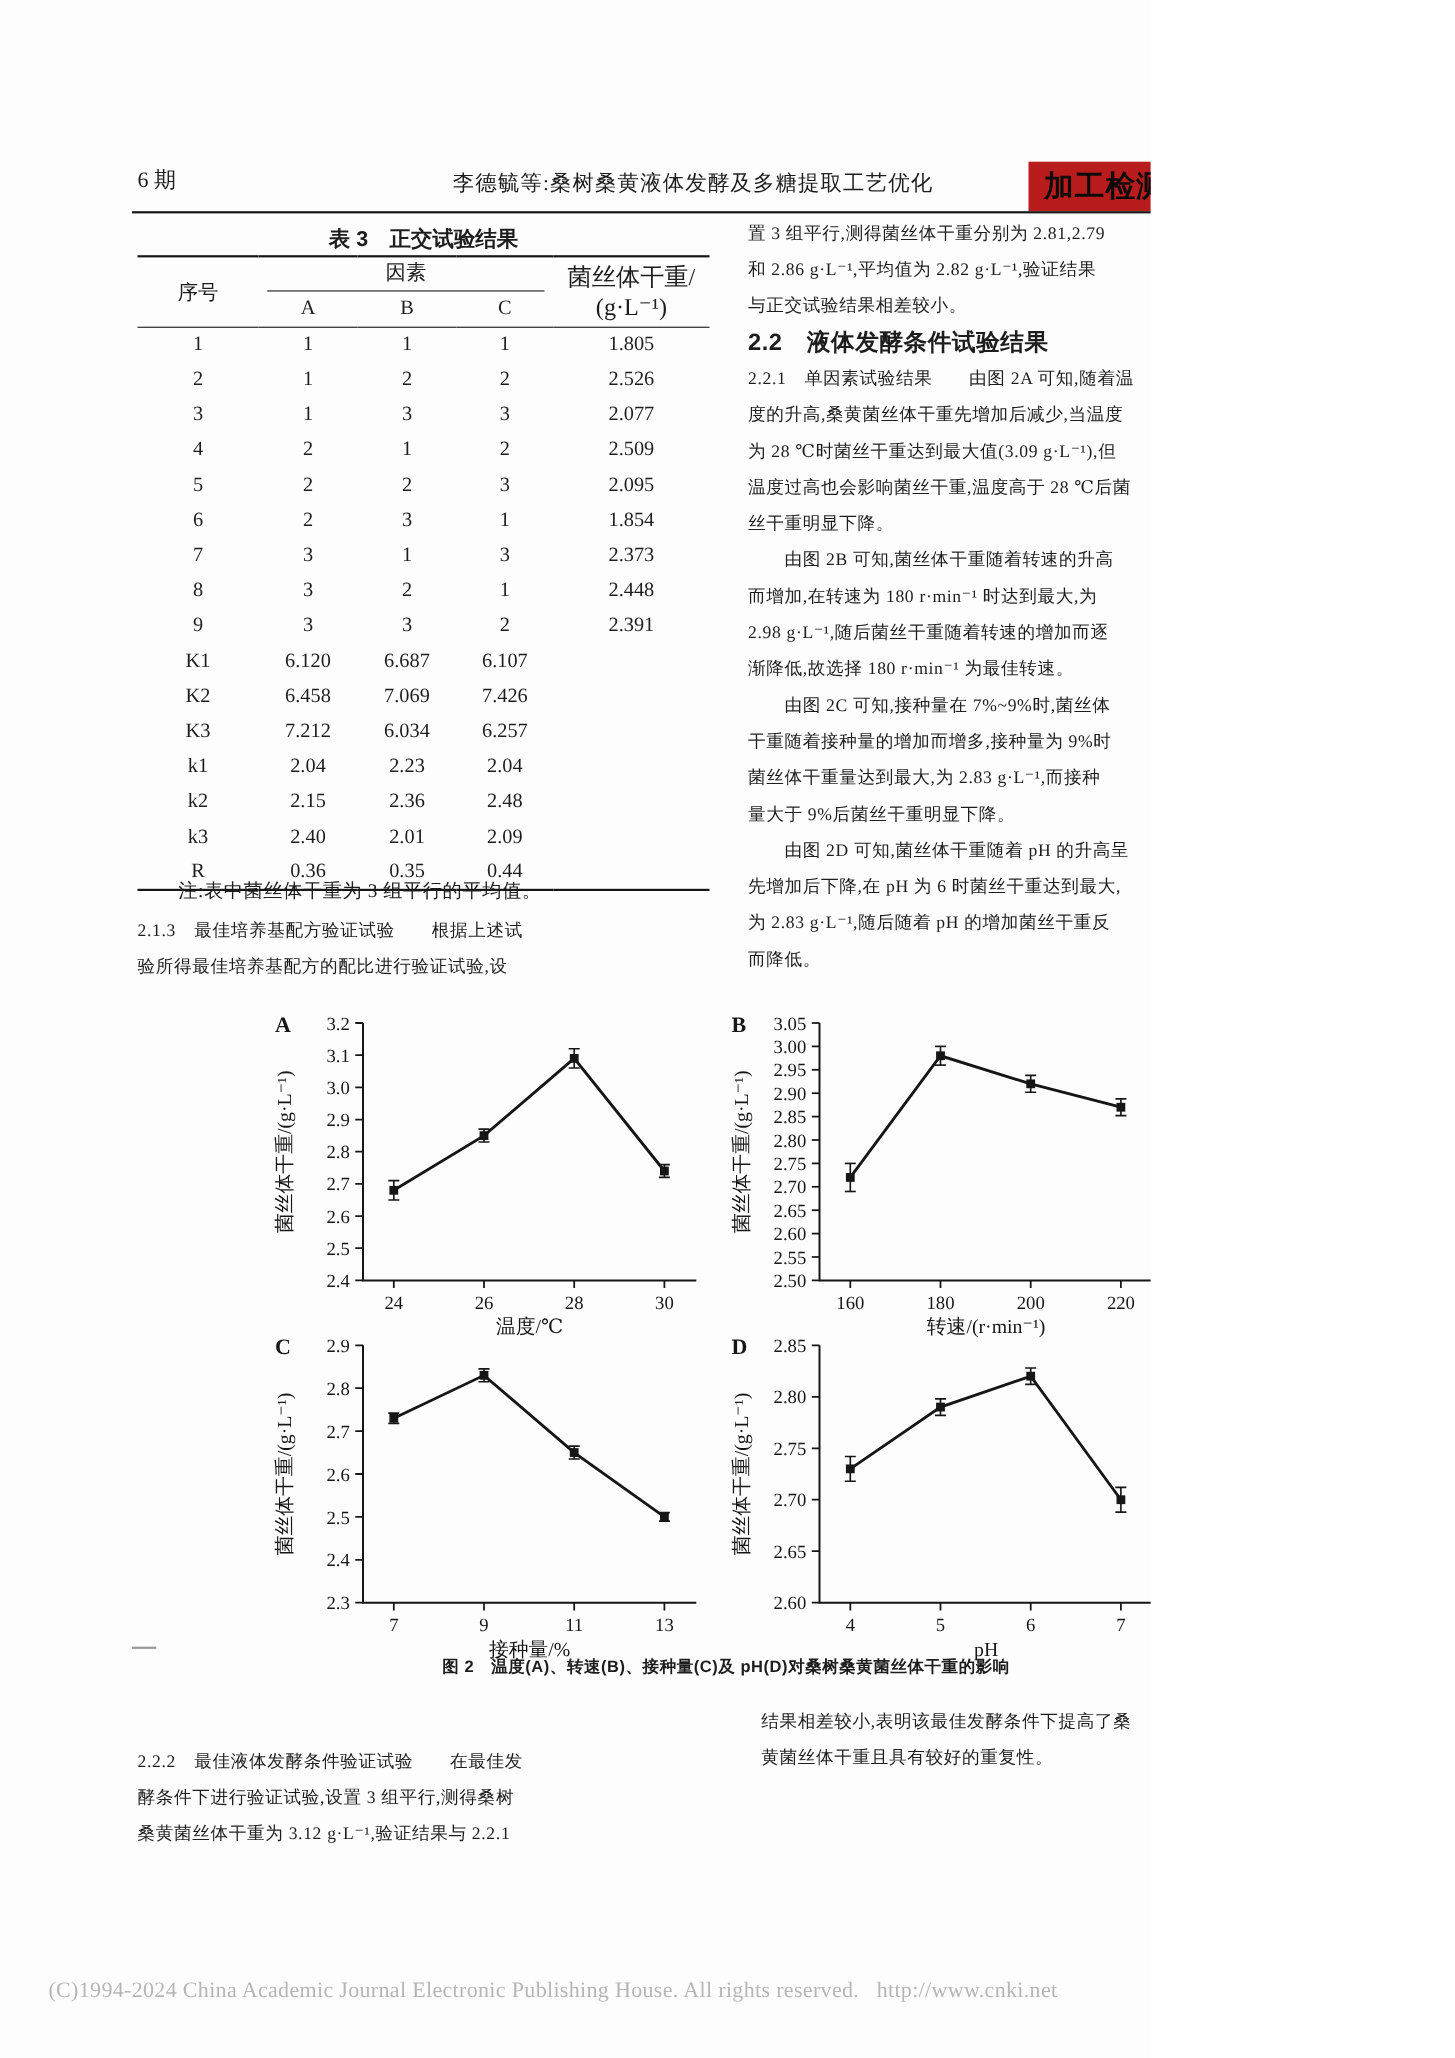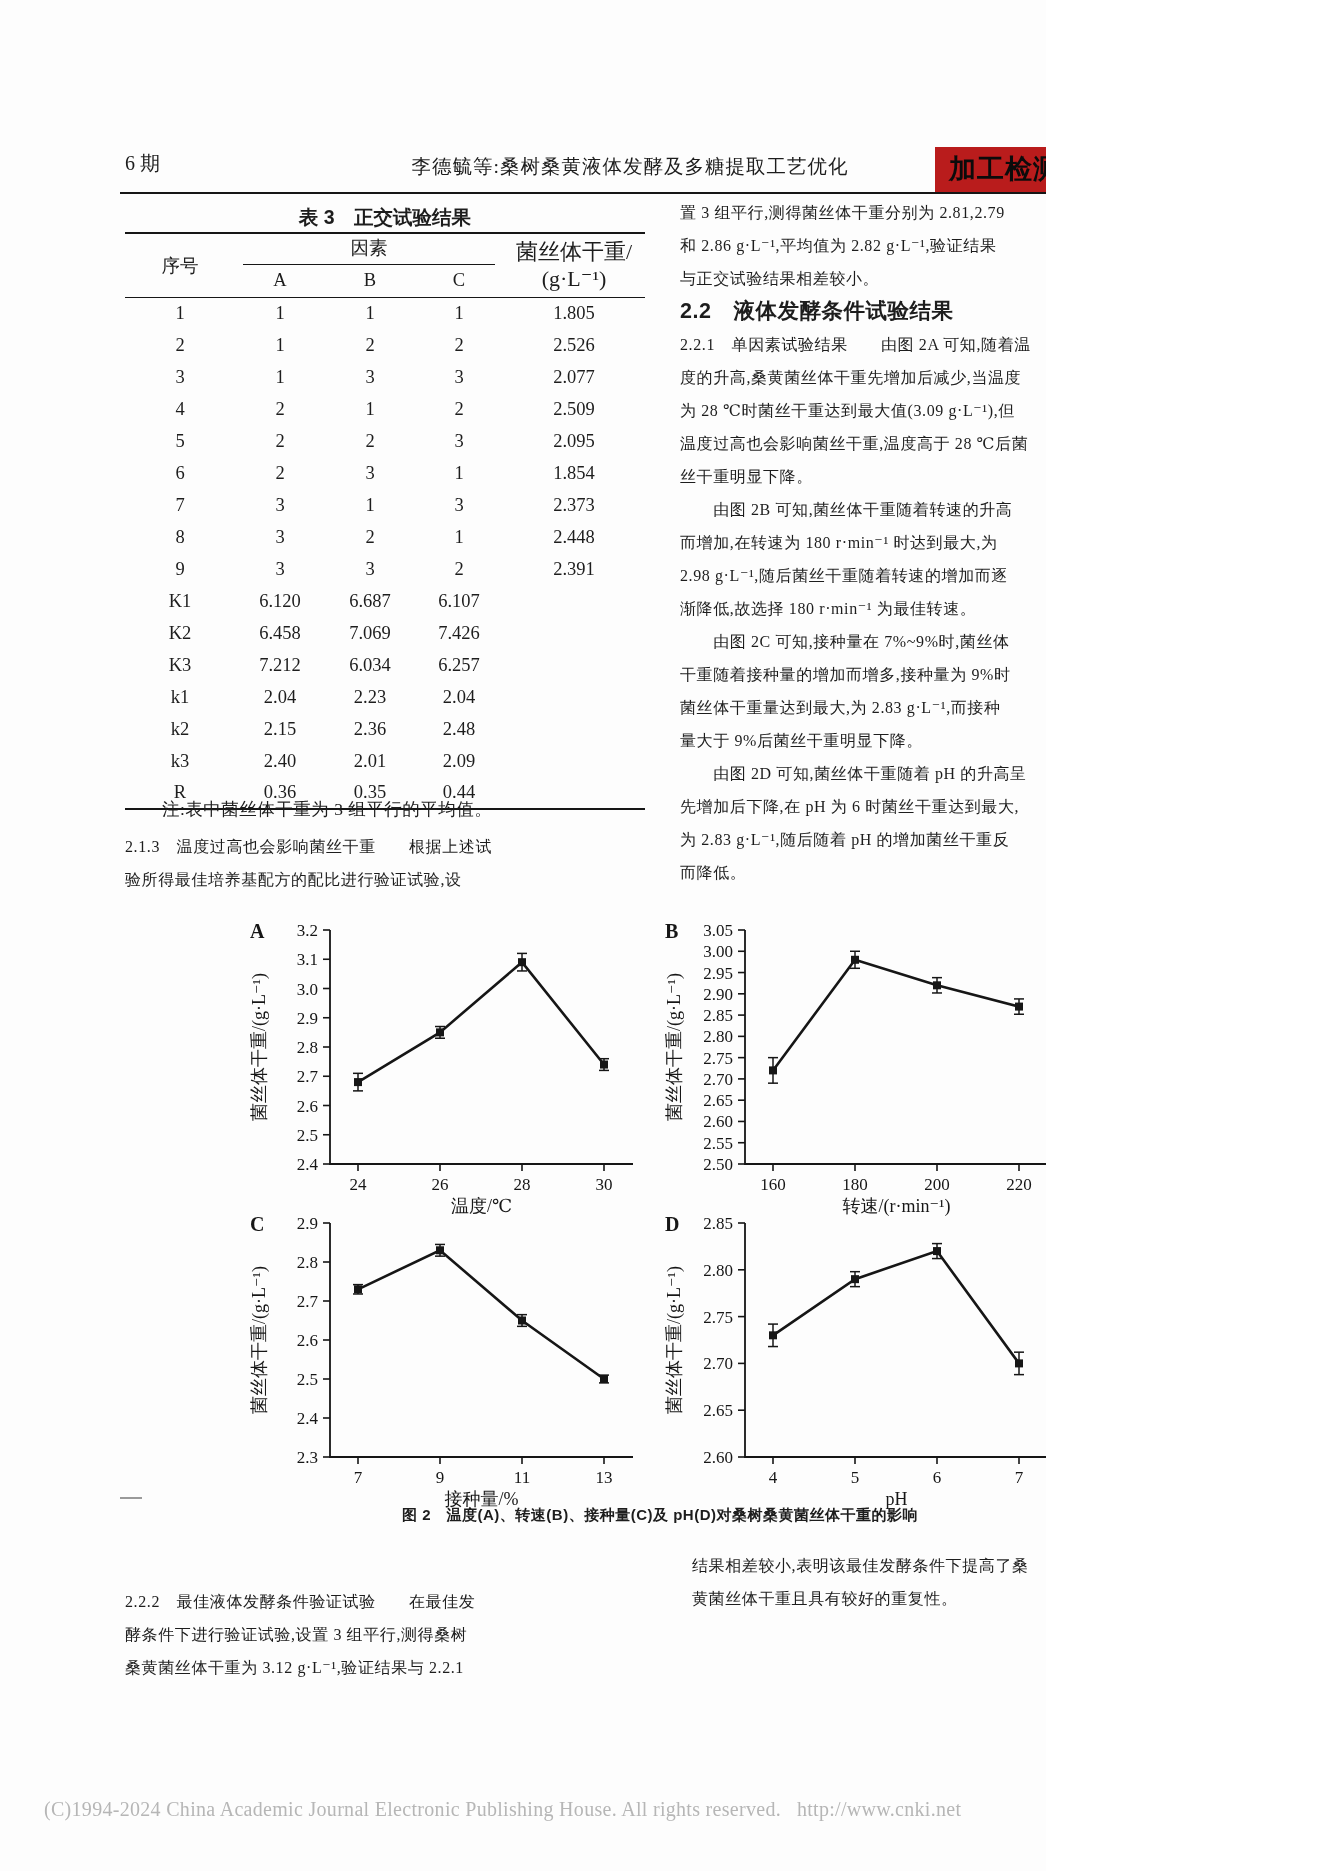--- a/index.html
+++ b/index.html
@@ -214,21 +214,21 @@
           <td>0.35</td>
           <td>0.44</td>
           <td></td>
         </tr>
       </tbody>
   </table>
   <div class="abs table-note">注:表中菌丝体干重为 3 组平行的平均值。</div>
 
   <div class="abs left-213">
 
-  <div class="tl">2.1.3　温度过高也会影响菌丝干重　　根据上述试</div>
+  <div class="tl">2.1.3　最佳培养基配方验证试验　　根据上述试</div>
       <div class="tl">验所得最佳培养基配方的配比进行验证试验,设</div>
     </div>
 
   <div class="abs rc">
     <div>
 
     <div class="tl">置 3 组平行,测得菌丝体干重分别为 2.81,2.79</div>
         <div class="tl">和 2.86 g·L⁻¹,平均值为 2.82 g·L⁻¹,验证结果</div>
         <div class="tl">与正交试验结果相差较小。</div>
       </div>

